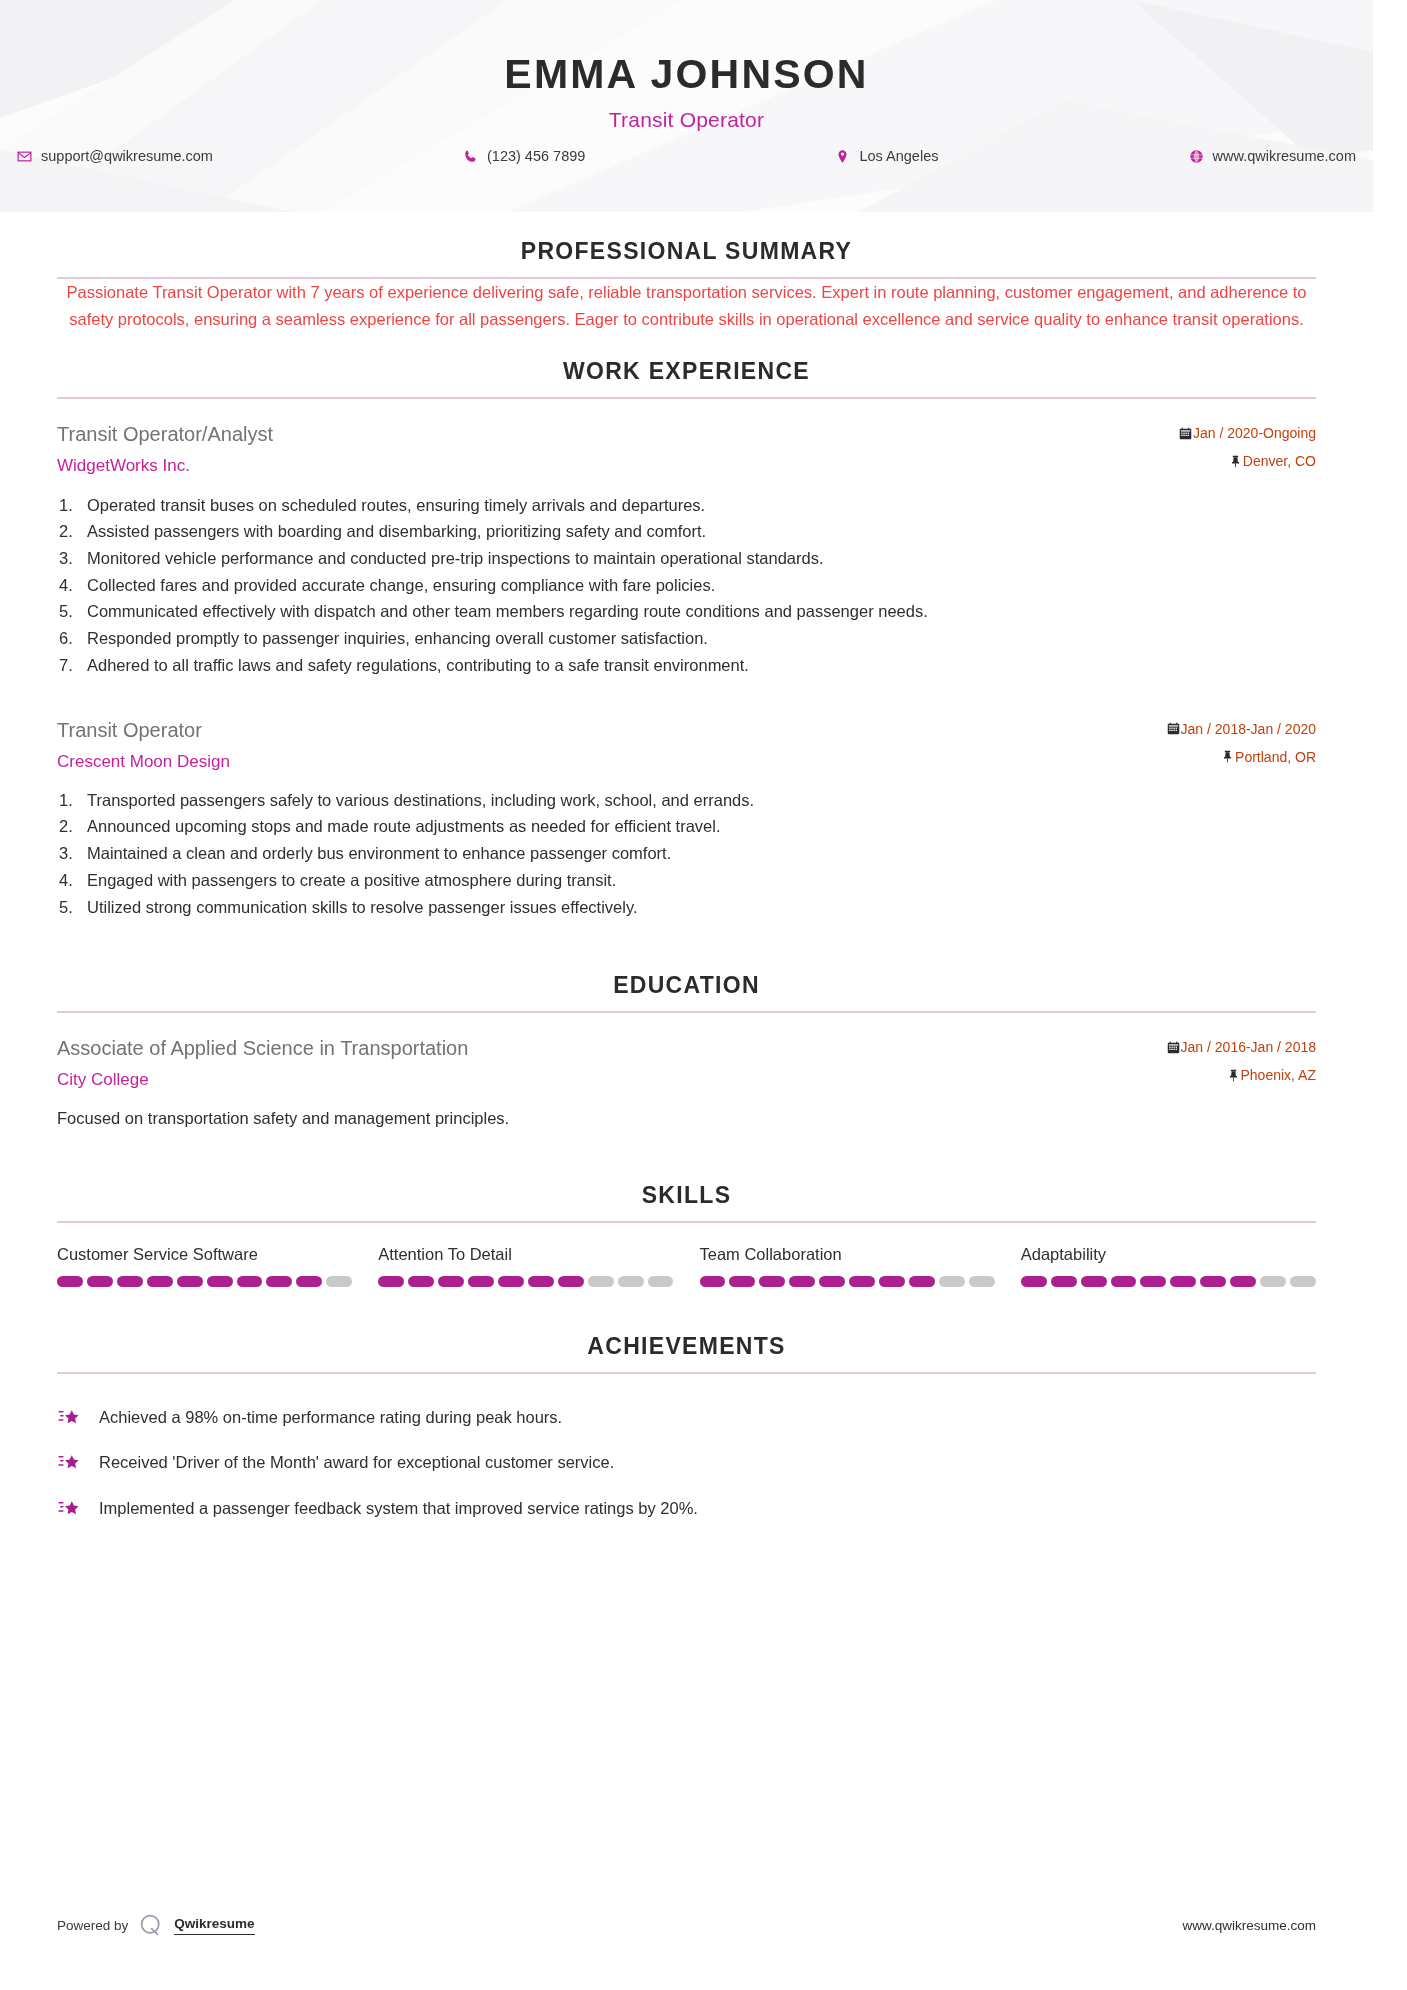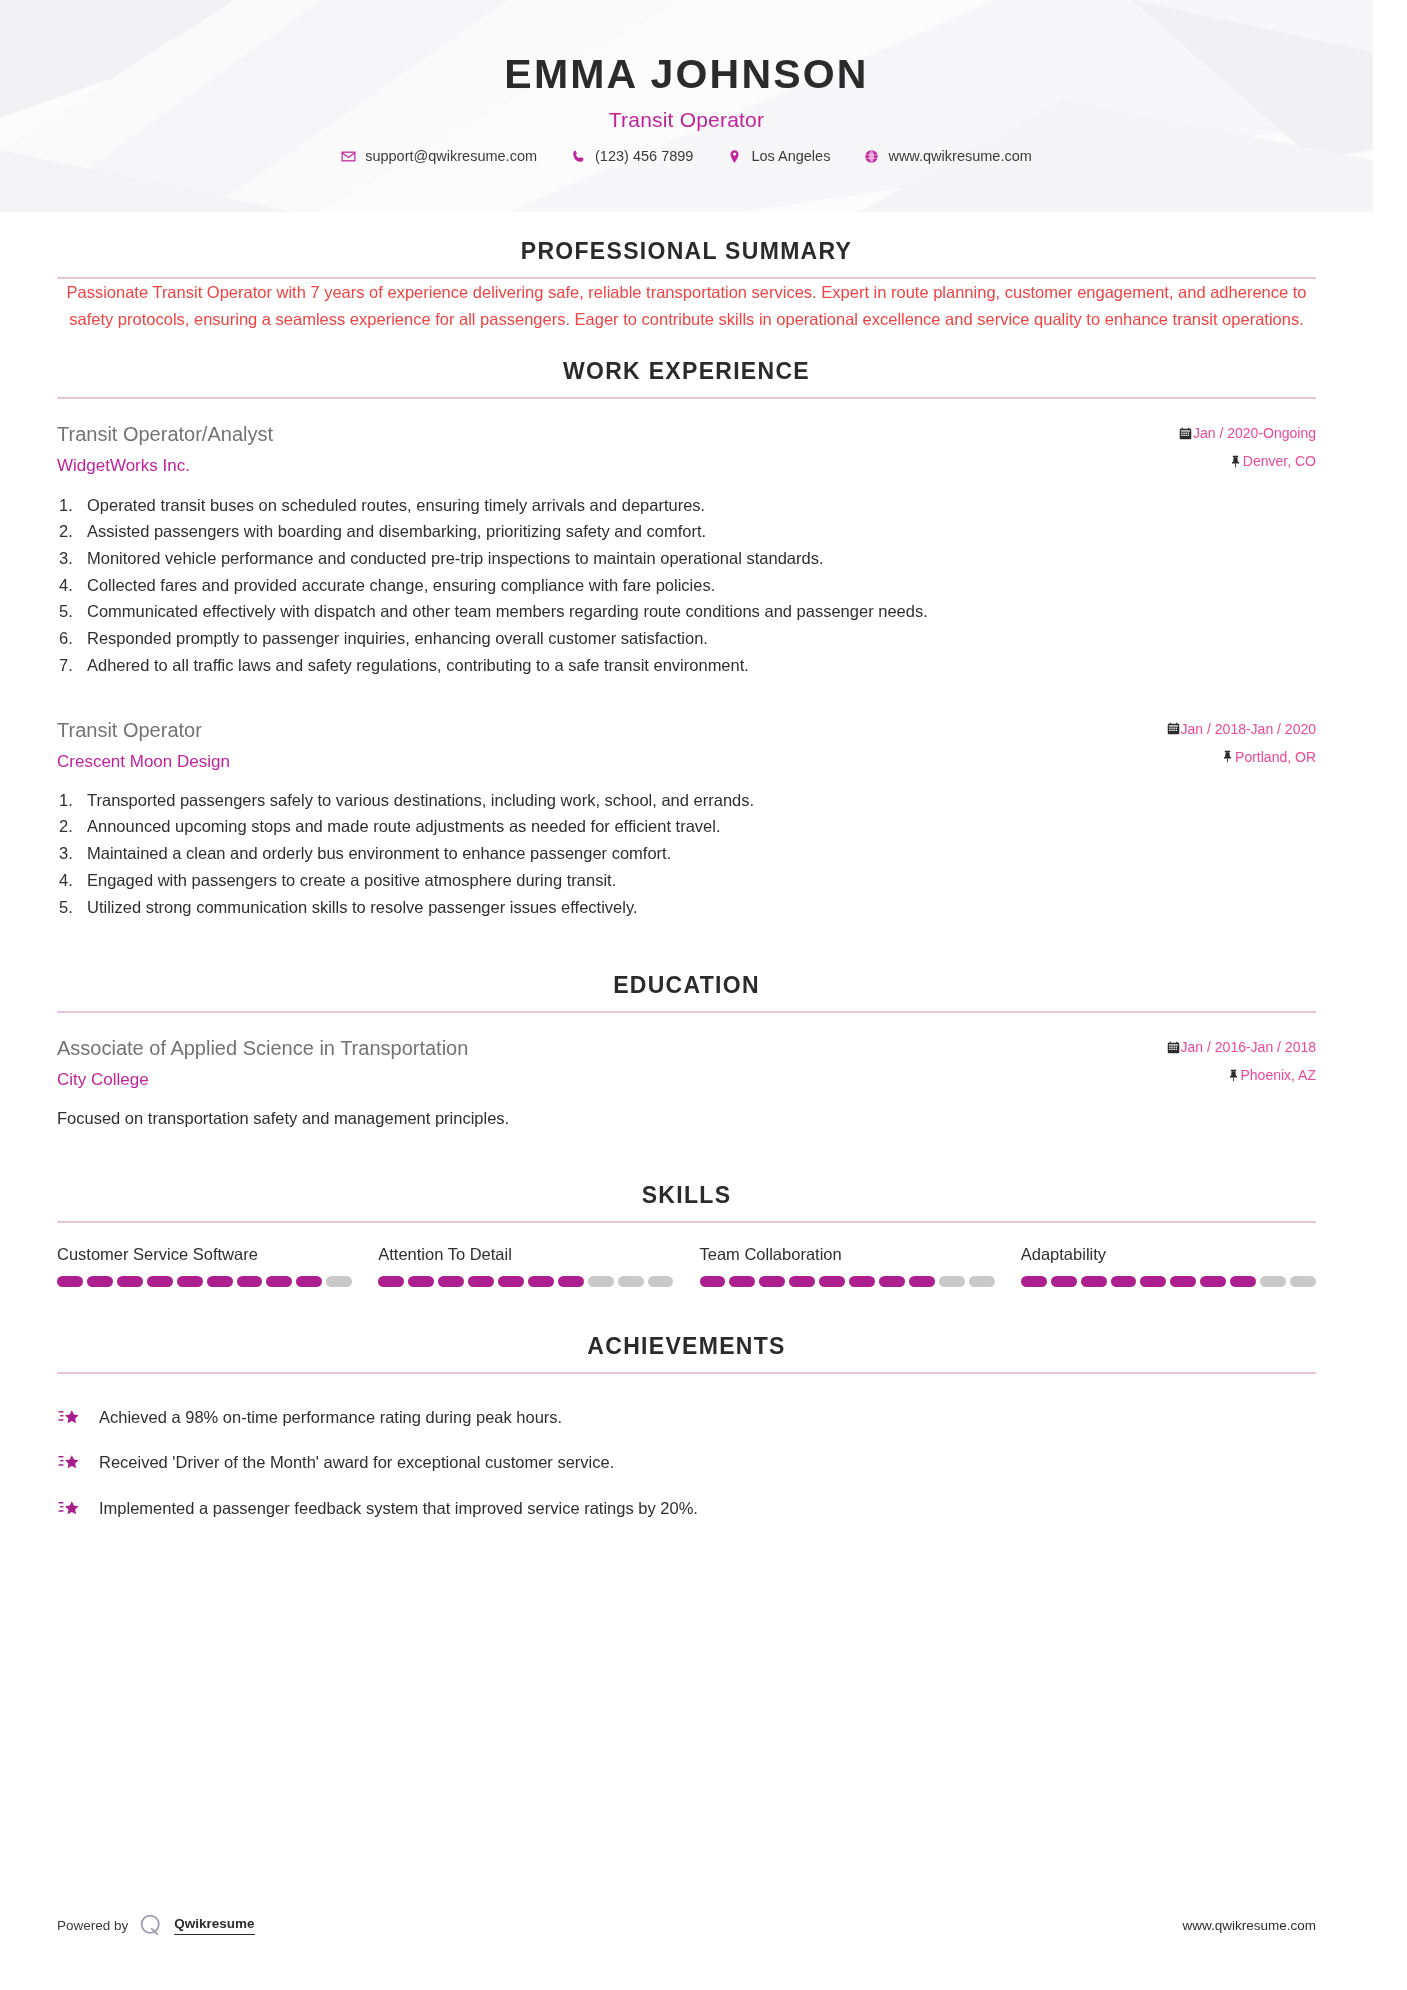--- a/index.html
+++ b/index.html
@@ -55,21 +55,21 @@
     margin-top: 11px;
     font-size: 21px;
     color: #c1239b;
     font-weight: 400;
     letter-spacing: .2px;
   }
 
   .contact-row {
     margin-top: 16px;
     display: flex;
-    justify-content: center;
+    justify-content: space-between;
     align-items: center;
     gap: 0;
     font-size: 14.5px;
     color: #3b3b3b;
   }
   .contact-item {
     display: flex;
     align-items: center;
     gap: 9px;
     padding: 0 17px;
@@ -137,21 +137,21 @@
     font-size: 17px;
     color: #c1239b;
     line-height: 1.3;
   }
   .meta-line {
     display: flex;
     align-items: center;
     justify-content: flex-end;
     gap: 1px;
     font-size: 14px;
-    color: #ec4899;
+    color: #c2410c;
     white-space: nowrap;
   }
   .meta-line + .meta-line { margin-top: 12px; }
   .meta-line .ico {
     display: inline-flex;
     width: 13px;
     height: 13px;
     color: #2b2b2b;
   }
   .meta-line .ico svg { display: block; }

